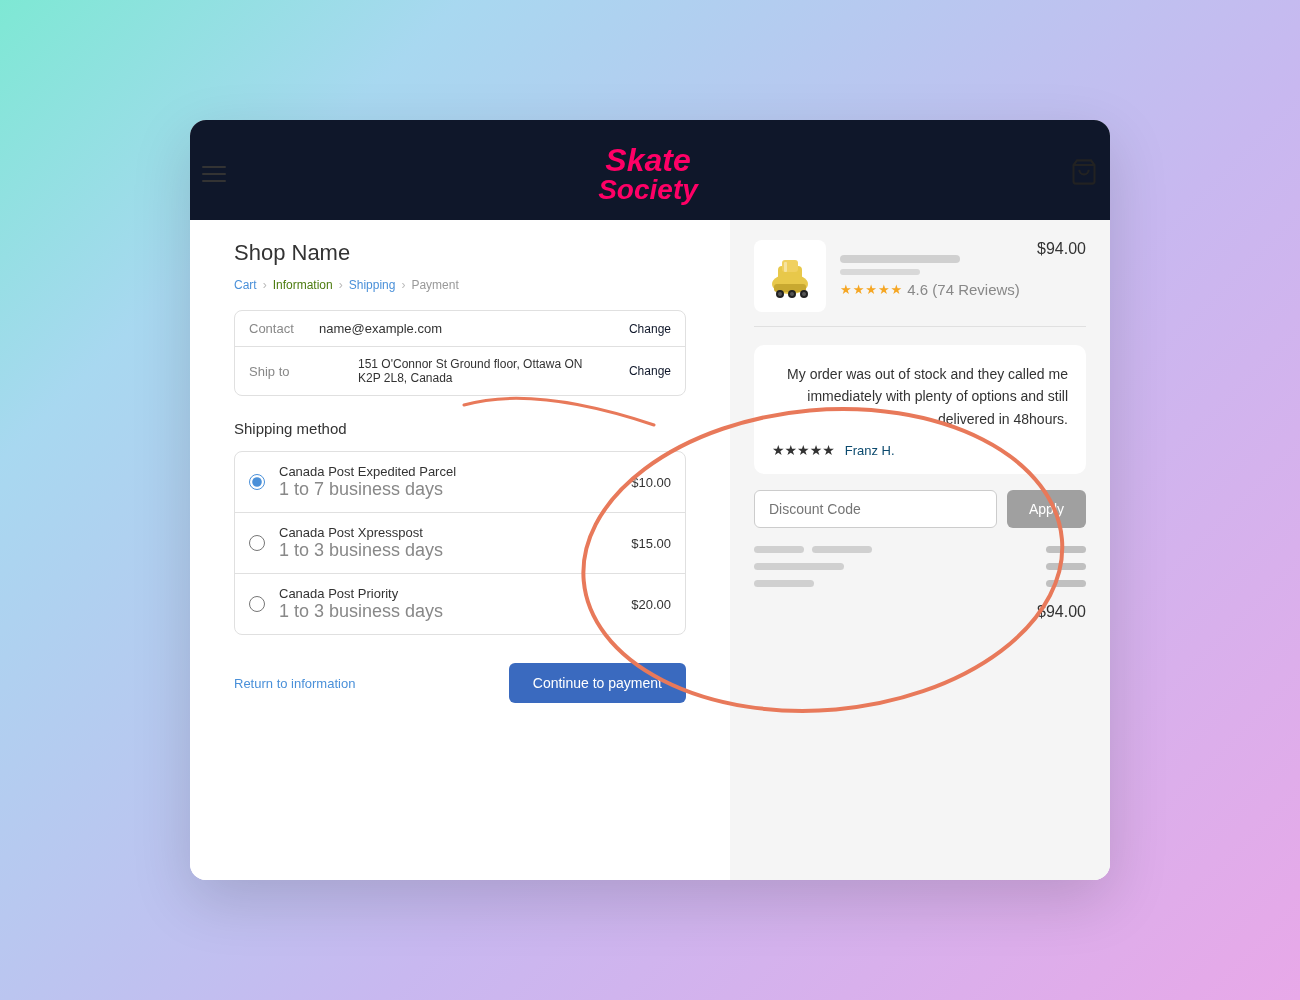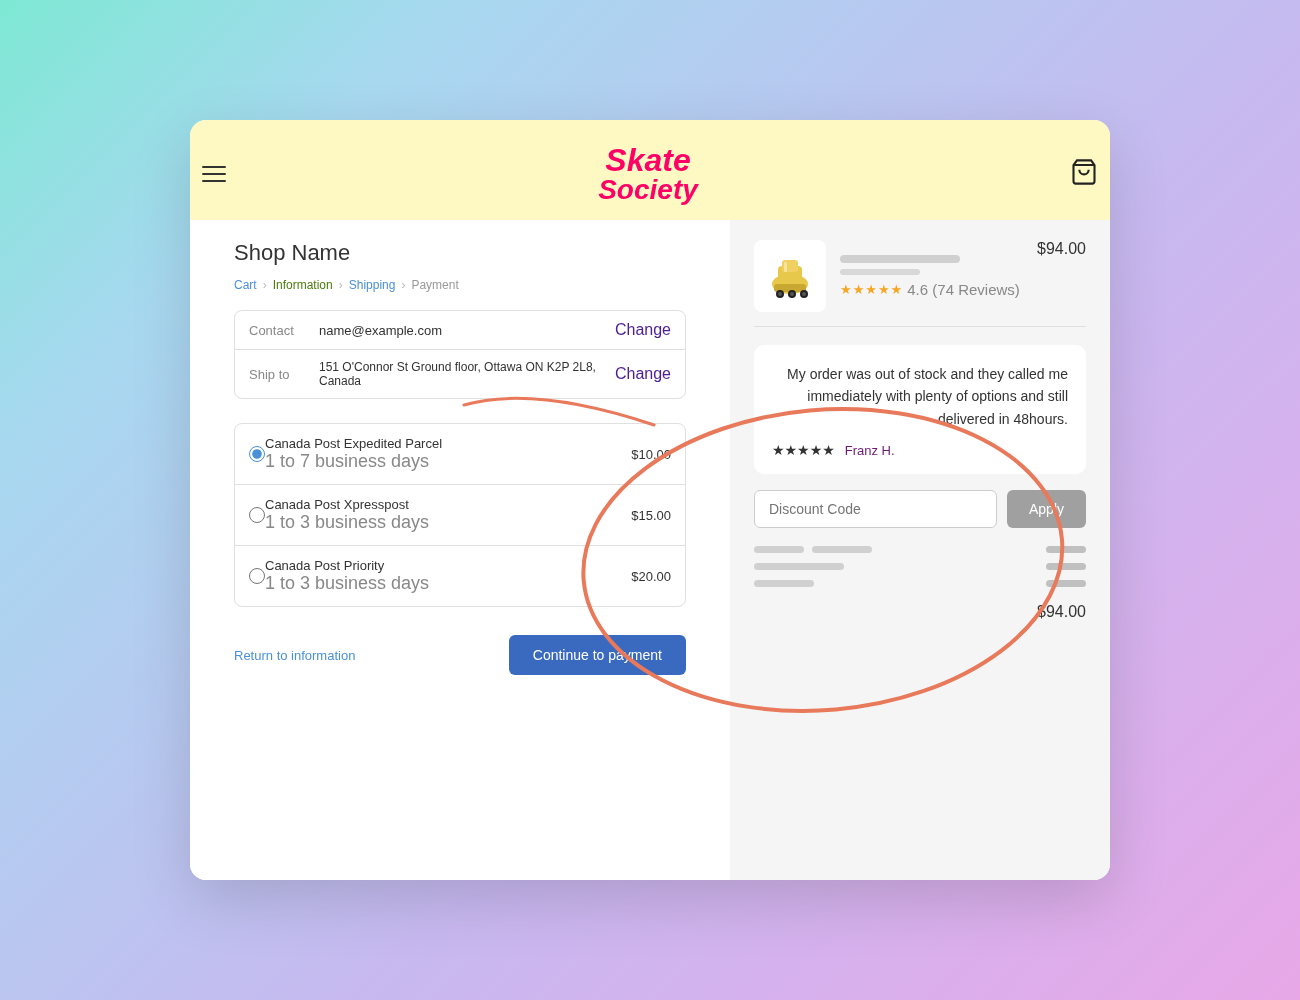--- a/index.html
+++ b/index.html
@@ -20,21 +20,21 @@
       box-shadow: 0 20px 60px rgba(0,0,0,0.15);
       overflow: hidden;
       position: relative;
     }
     
     .header {
       display: flex;
       align-items: center;
       justify-content: space-between;
       padding: 24px 12px 16px;
-      background: #fef9c3;
+      background: #0f172a;
     }
     .hamburger-icon {
       display: flex;
       flex-direction: column;
       gap: 5px;
       cursor: pointer;
     }
     .hamburger-icon span {
       display: block;
       width: 24px;
@@ -98,33 +98,33 @@
       overflow: hidden;
       margin-bottom: 24px;
     }
     .info-row {
       display: flex;
       align-items: center;
       padding: 10px 14px;
       border-bottom: 1px solid #e0e0e0;
       font-size: 13px;
     }
-    .info-row:last-child { border-bottom: none; }
+    .info-row:last-child { border-bottom: none; gap: 39px; }
     .info-label {
       color: #888;
       width: 70px;
       flex-shrink: 0;
     }
     .info-value {
       color: #333;
       flex: 1;
     }
     .change-link {
-      color: #4c1d95;
-      font-size: 16px;
+      color: #0f172a;
+      font-size: 12px;
       cursor: pointer;
       text-decoration: none;
     }
     .section-title {
       font-size: 15px;
       font-weight: 500;
       color: #333;
       margin-bottom: 14px;
     }
     .shipping-options {
@@ -132,21 +132,21 @@
       border-radius: 8px;
       overflow: hidden;
       margin-bottom: 28px;
     }
     .shipping-option {
       display: flex;
       align-items: center;
       padding: 12px 14px;
       border-bottom: 1px solid #e0e0e0;
       font-size: 13px;
-      gap: 0;
+      gap: 14px;
     }
     .shipping-option:last-child { border-bottom: none; }
     .shipping-option label {
       flex: 1;
       cursor: pointer;
     }
     .shipping-option .method-name {
       font-weight: 500;
       color: #333;
       display: block;
@@ -273,21 +273,21 @@
       display: flex;
       align-items: center;
       gap: 10px;
     }
     .reviewer-stars {
       color: #333;
       font-size: 14px;
     }
     .reviewer-name {
       font-size: 13px;
-      color: #701a75;
+      color: #0c4a6e;
     }
     
     .discount-row {
       display: flex;
       gap: 10px;
       margin-bottom: 18px;
     }
     .discount-input {
       flex: 1;
       border: 1px solid #ccc;
@@ -384,20 +384,21 @@
           <span class="info-value">name@example.com</span>
           <a class="change-link">Change</a>
         </div>
         <div class="info-row">
           <span class="info-label">Ship to</span>
           <span class="info-value" style="font-size:12px;">151 O'Connor St Ground floor, Ottawa ON K2P 2L8, Canada</span>
           <a class="change-link">Change</a>
         </div>
       </div>
 
+      <div class="section-title">Shipping method</div>
 
       <div class="shipping-options">
         <div class="shipping-option">
           <input type="radio" name="shipping" checked="" style="">
           <label>
             <span class="method-name">Canada Post Expedited Parcel</span>
             <span class="method-days">1 to 7 business days</span>
           </label>
           <span class="method-price">$10.00</span>
         </div>

